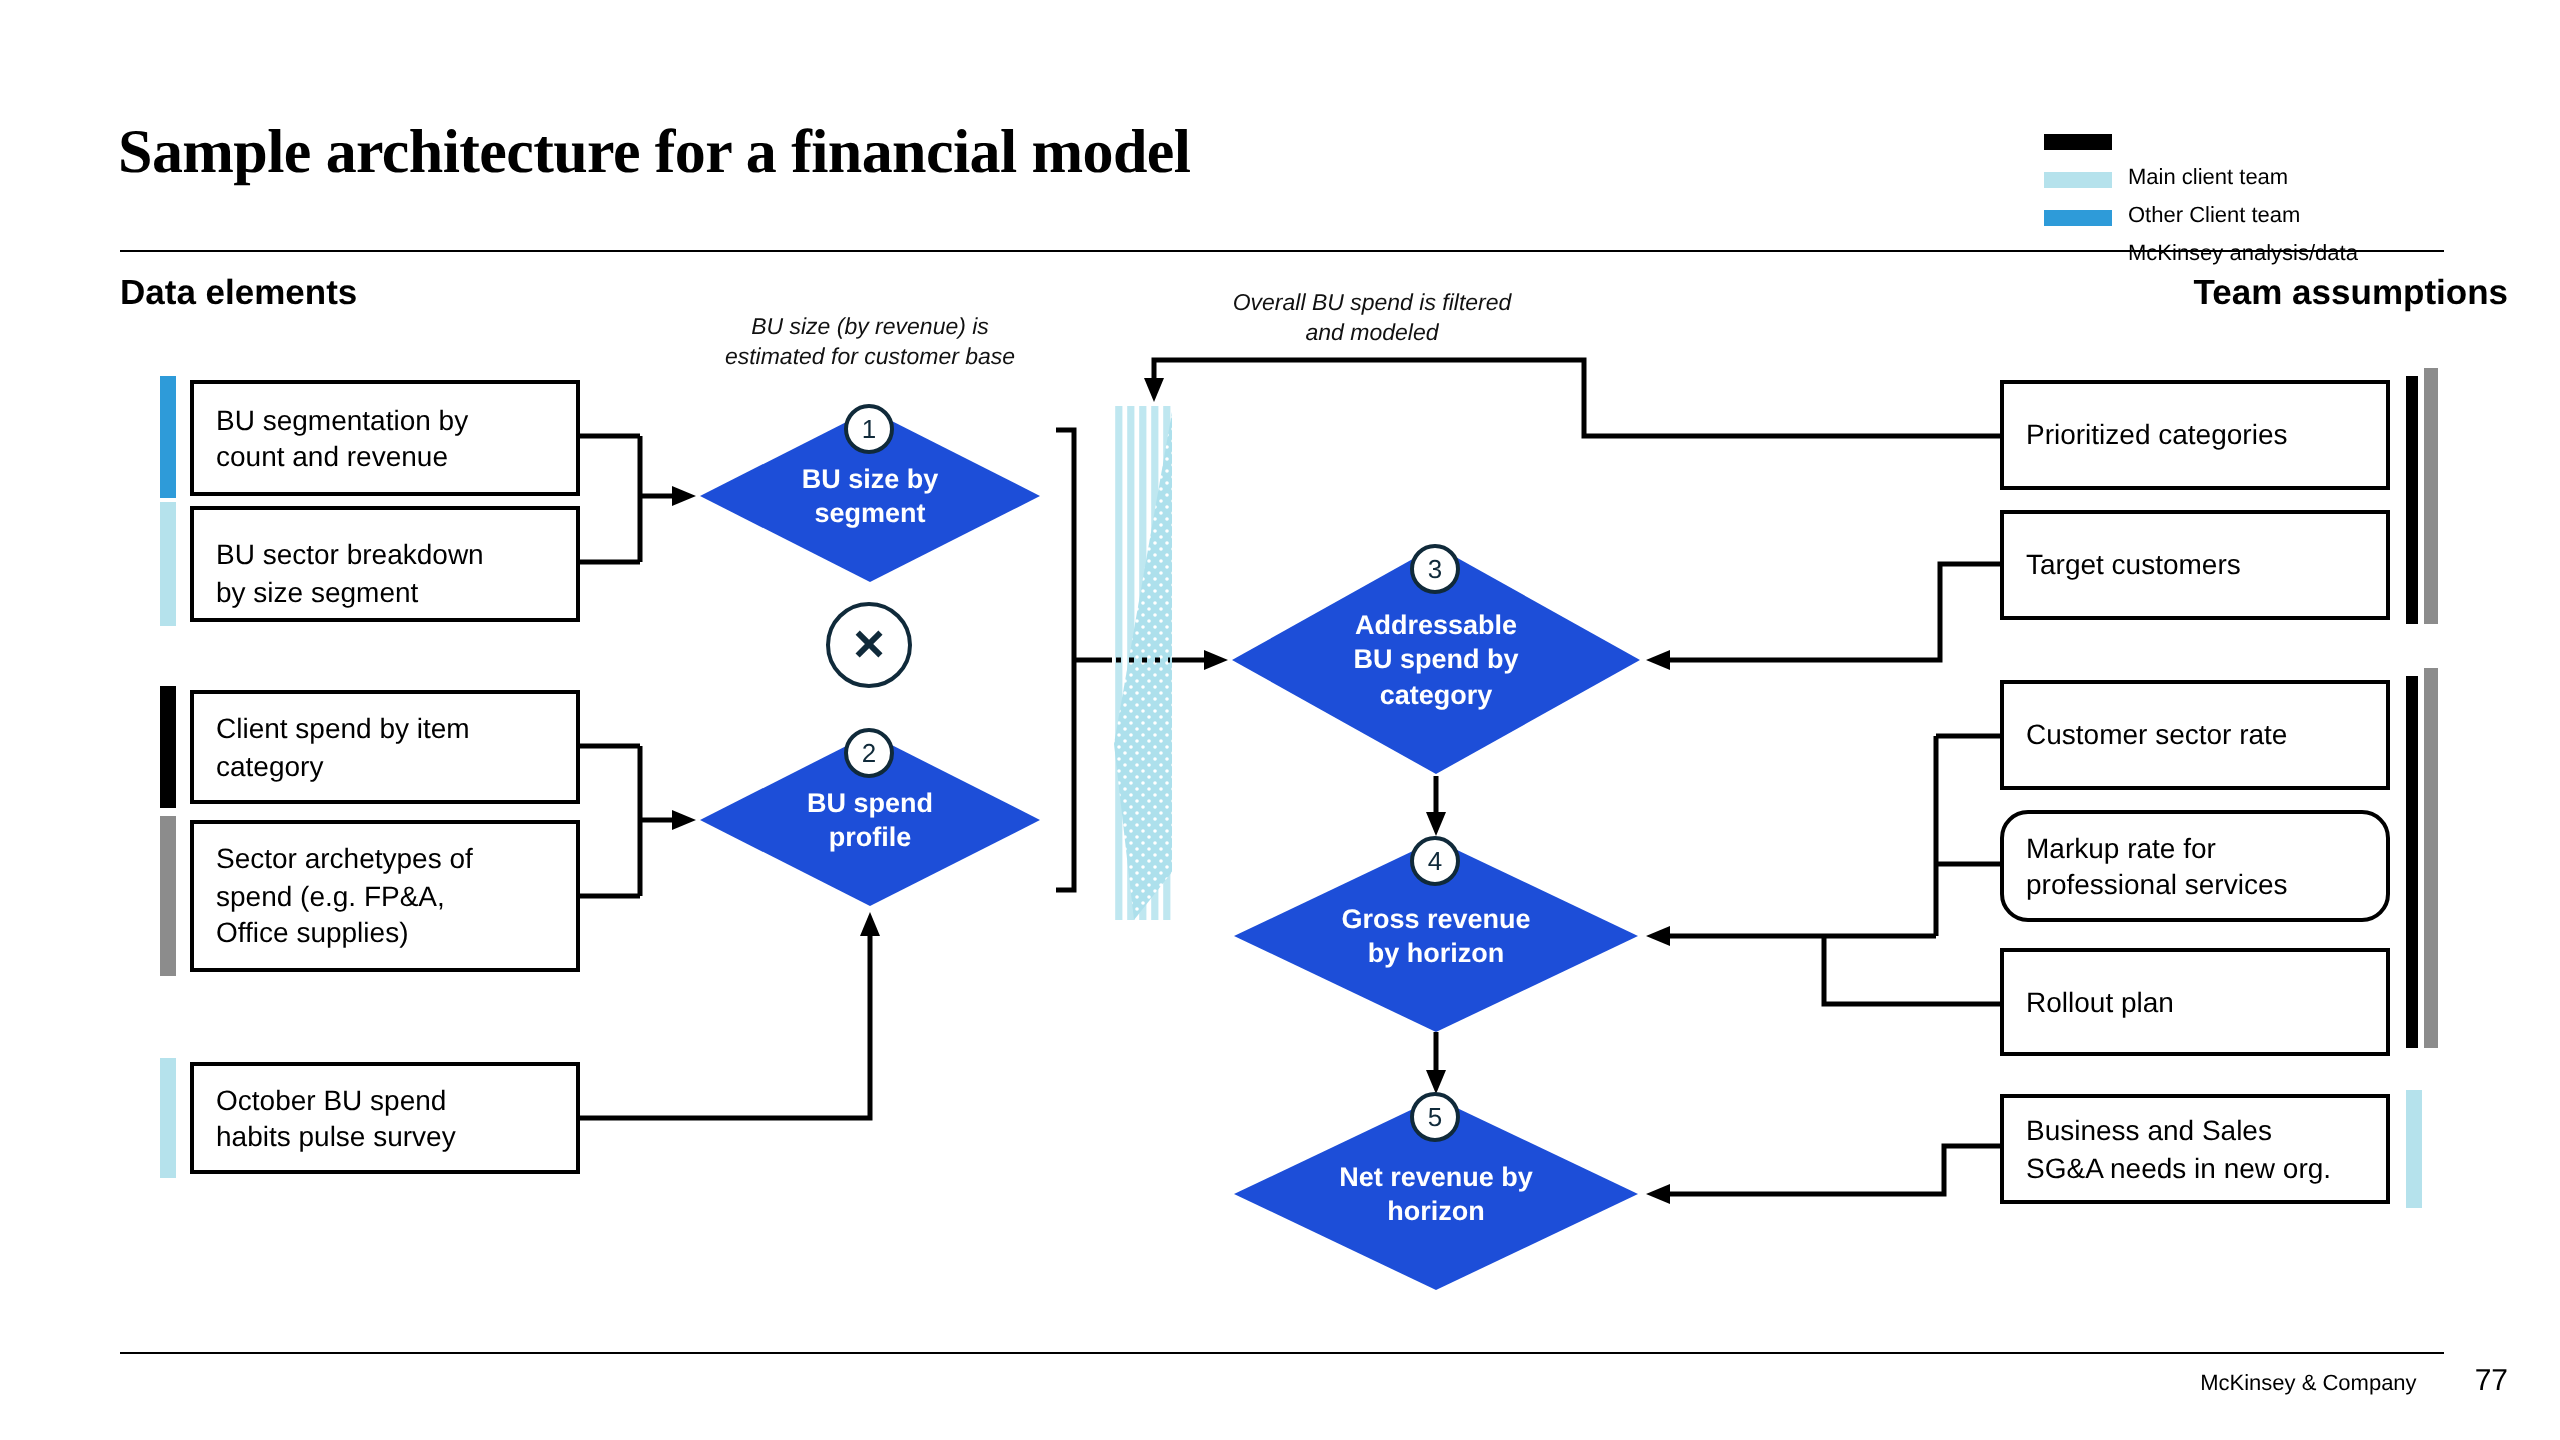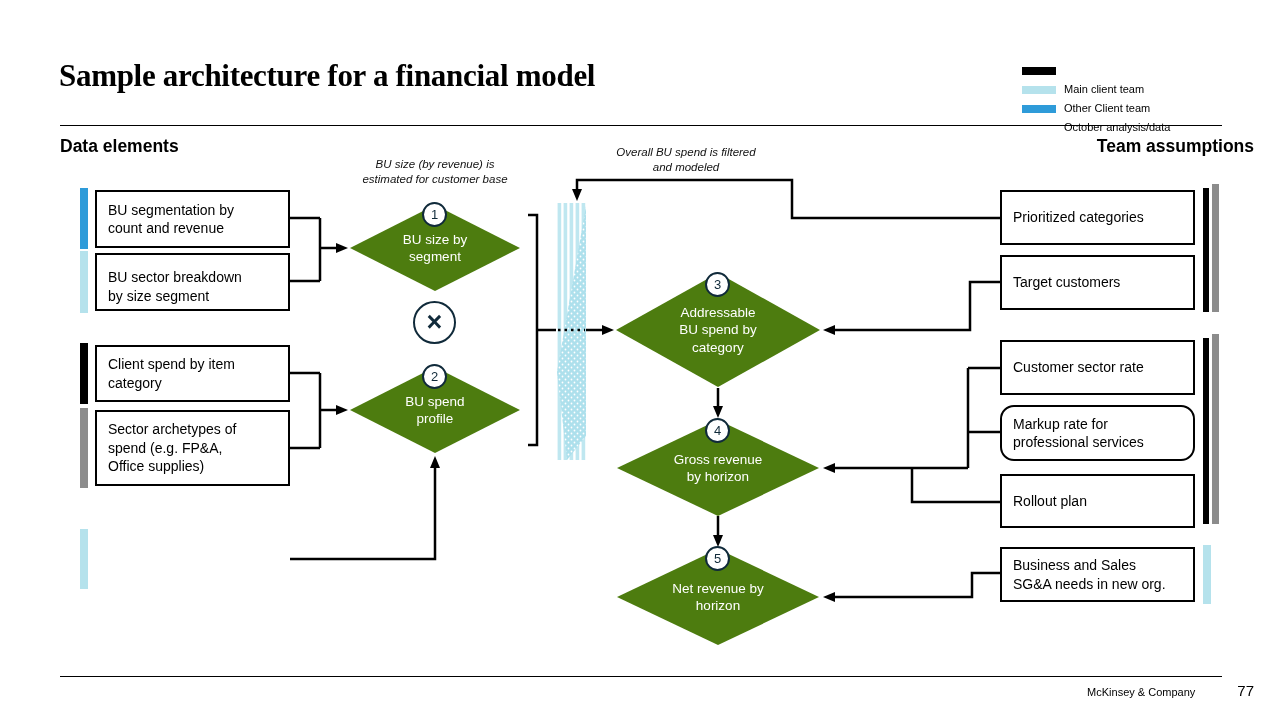--- a/index.html
+++ b/index.html
@@ -23,36 +23,36 @@
   #hdr-right{right:58px;text-align:right;}
 
   
   .node-box{border:2.4px solid #000;background:#fff;display:flex;align-items:center;
             padding:4px 8px 4px 11px;box-sizing:border-box;}
   .box-label{font-size:14px;line-height:1.32;white-space:pre-line;}
   .tag{width:8px;}
 
   
   .diamond{display:flex;align-items:center;justify-content:center;
-           clip-path:polygon(50% 0,100% 50%,50% 100%,0 50%);background:#4d7c0f;}
+           clip-path:polygon(50% 0,100% 50%,50% 100%,0 50%);background:#1d4ed8;font-weight:bold;}
   .diamond-label{color:#fff;font-size:13.5px;line-height:1.28;text-align:center;white-space:pre-line;}
 
   
   .num-circle{width:25px;height:25px;border-radius:50%;background:#fff;border:2px solid #102a3a;
               display:flex;align-items:center;justify-content:center;font-size:13px;color:#102a3a;box-sizing:border-box;}
   #op-circle{width:43px;height:43px;border-radius:50%;background:#fff;border:2.6px solid #102a3a;
              display:flex;align-items:center;justify-content:center;font-size:27px;font-weight:700;
              color:#102a3a;box-sizing:border-box;line-height:1;}
 
   
   .annotation{font-size:11.5px;font-style:italic;text-align:center;line-height:1.3;
               white-space:pre-line;color:#111;}
 
   
-  #footer{right:58px;top:682px;display:flex;gap:42px;align-items:baseline;}
+  #footer{right:58px;top:682px;display:flex;gap:29px;align-items:baseline;}
   #footer .co{font-size:11px;}
   #footer .pg{font-size:15px;}
 
   svg{position:absolute;left:0;top:0;}
 </style>
 </head>
 <body>
 
 <div id="slide">
 
@@ -110,21 +110,21 @@
   <div class="abs legend-row" style="top:63px;">
     <span class="legend-swatch" style="background-color: rgb(0, 0, 0);"></span>
     <span class="legend-label">Main client team</span>
   </div>
   <div class="abs legend-row" style="top:82px;">
     <span class="legend-swatch" style="background-color: rgb(181, 226, 236);"></span>
     <span class="legend-label">Other Client team</span>
   </div>
   <div class="abs legend-row" style="top:101px;">
     <span class="legend-swatch" style="background-color: rgb(46, 155, 217);"></span>
-    <span class="legend-label">October analysis/data</span>
+    <span class="legend-label">McKinsey analysis/data</span>
   </div>
 
   <div class="abs col-header" id="hdr-left">Data elements</div>
   <div class="abs col-header" id="hdr-right">Team assumptions</div>
 
   <div class="abs annotation" style="left:335px;top:157px;width:200px;">BU size (by revenue) is
 estimated for customer base</div>
   <div class="abs annotation" style="left:586px;top:145px;width:200px;">Overall BU spend is filtered
 and modeled</div>
 
@@ -144,20 +144,24 @@
   </div>
   <div class="abs node-box" style="left:95px;top:345px;width:195px;height:57px;">
     <span class="box-label">Client spend by item
 category</span>
   </div>
   <div class="abs node-box" style="left:95px;top:410px;width:195px;height:76px;">
     <span class="box-label">Sector archetypes of
 spend (e.g. FP&amp;A,
 Office supplies)</span>
   </div>
+  <div class="abs node-box" style="left:95px;top:531px;width:195px;height:56px;">
+    <span class="box-label">October BU spend
+habits pulse survey</span>
+  </div>
 
   <div class="abs diamond" style="left:350px;top:205px;width:170px;height:86px;">
     <span class="diamond-label">BU size by
 segment</span>
   </div>
   <div class="abs diamond" style="left:350px;top:367px;width:170px;height:86px;">
     <span class="diamond-label">BU spend
 profile</span>
   </div>
   <div class="abs diamond" style="left:616px;top:273px;width:204px;height:114px;">

